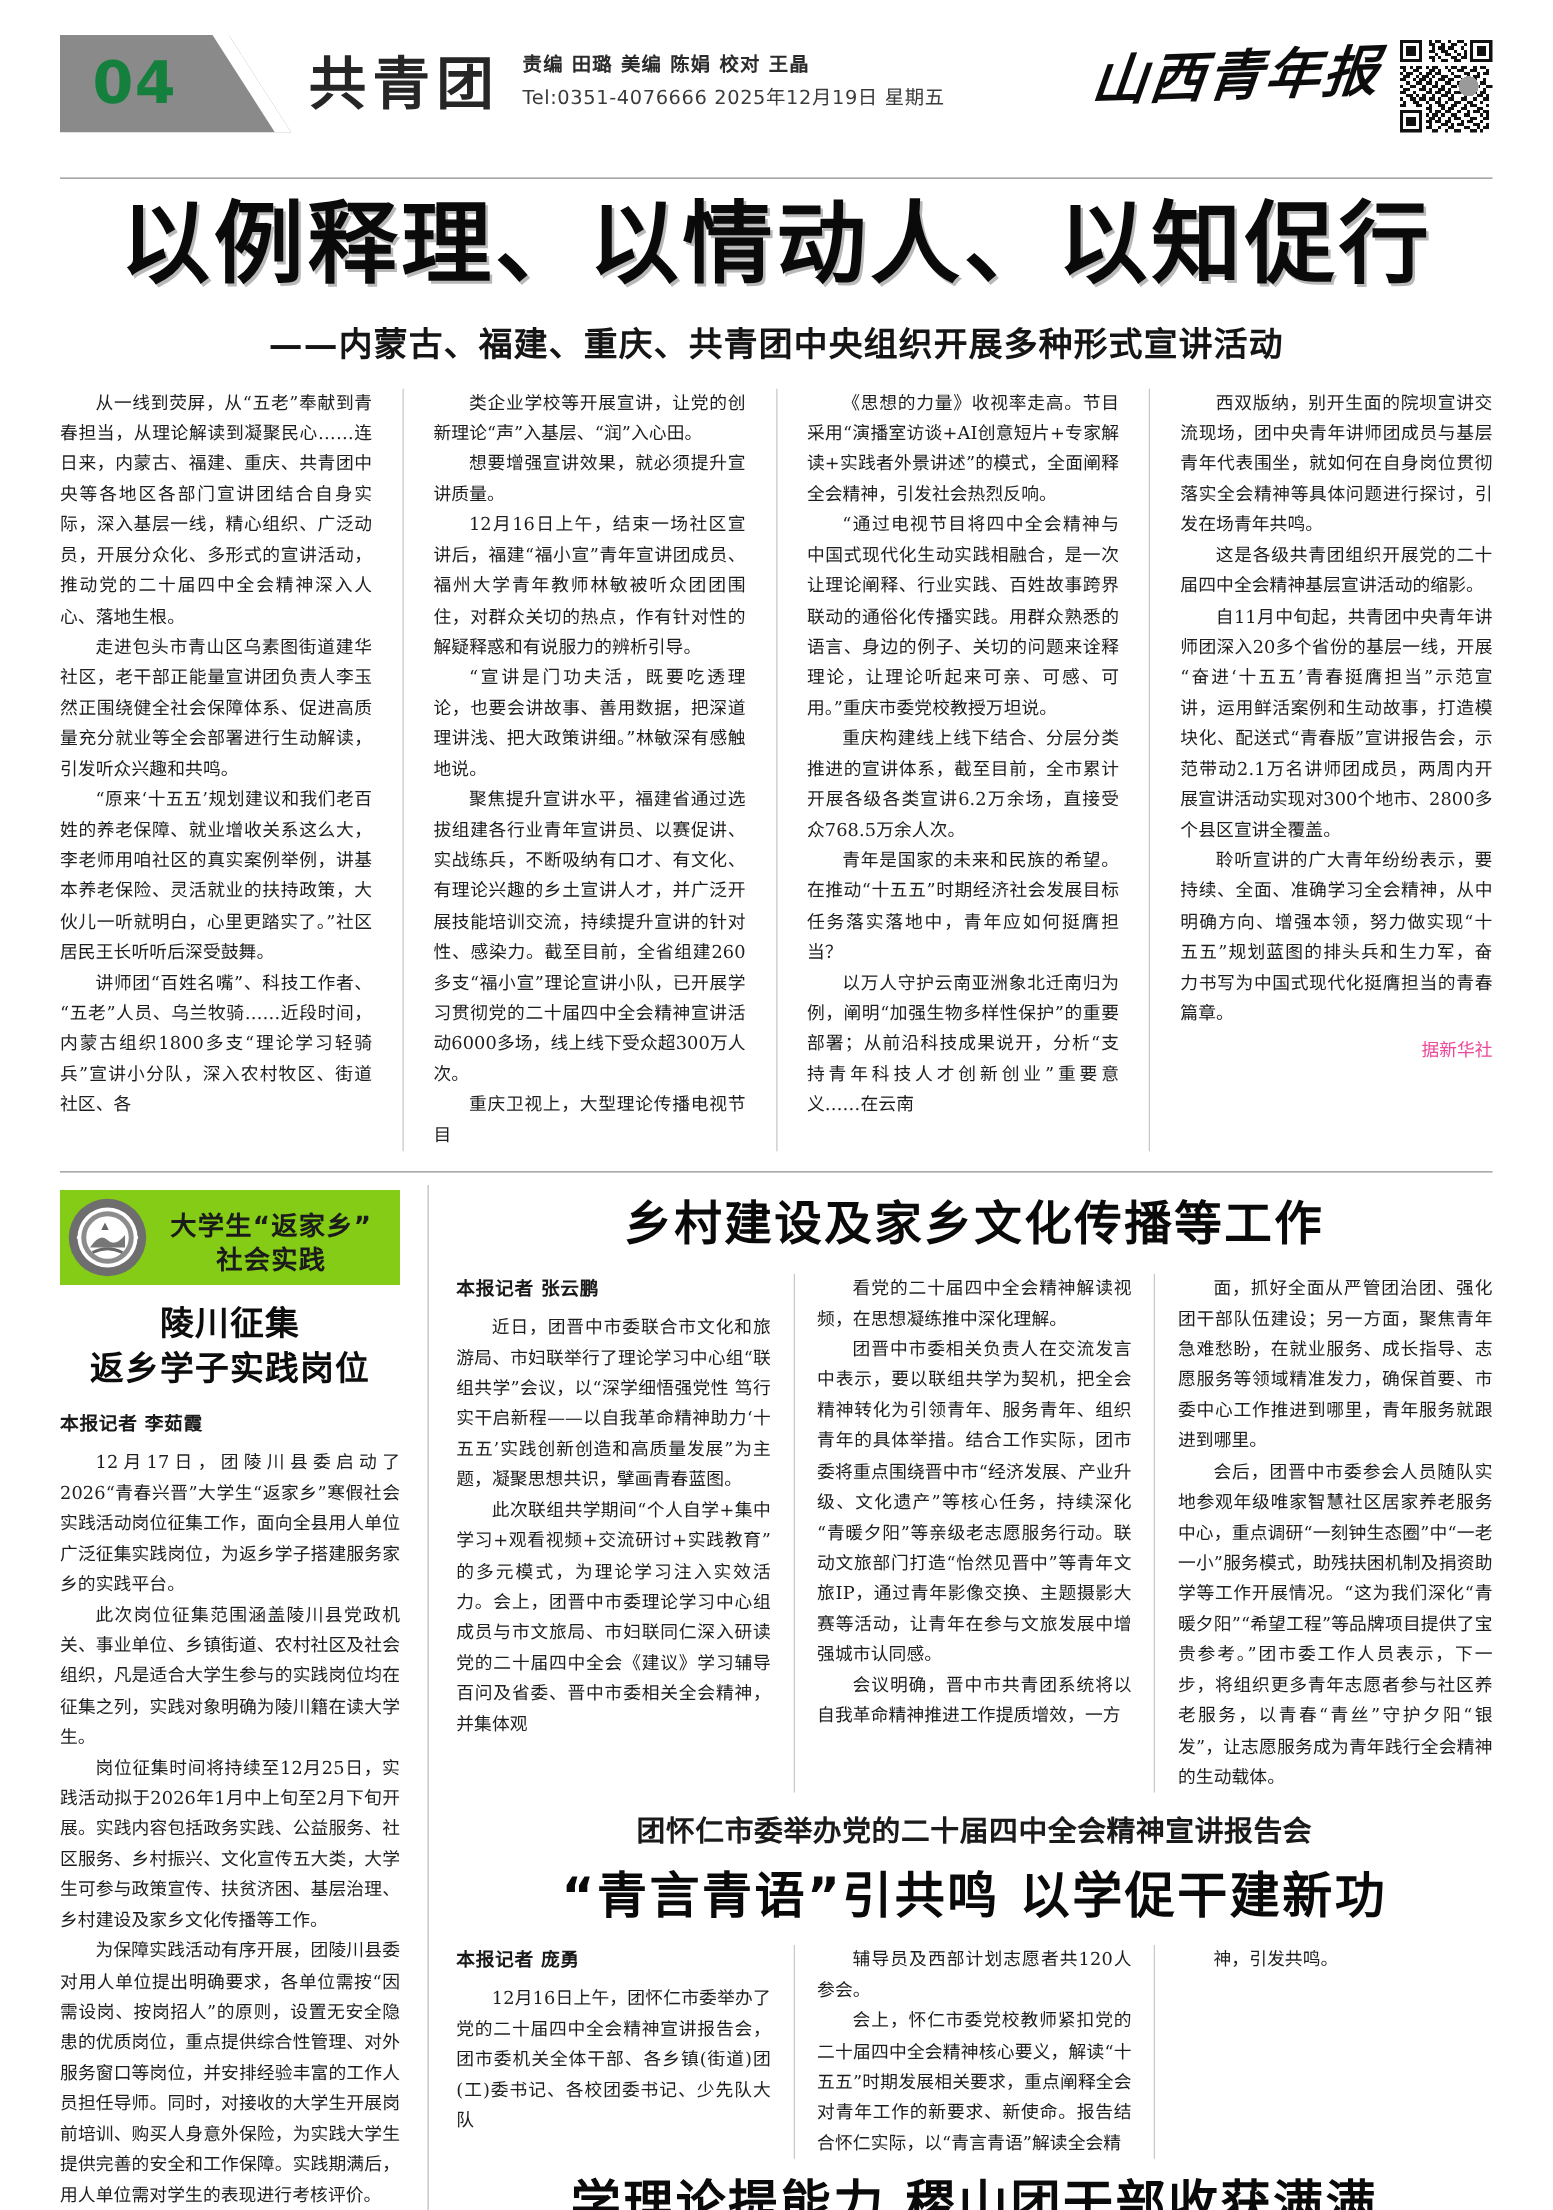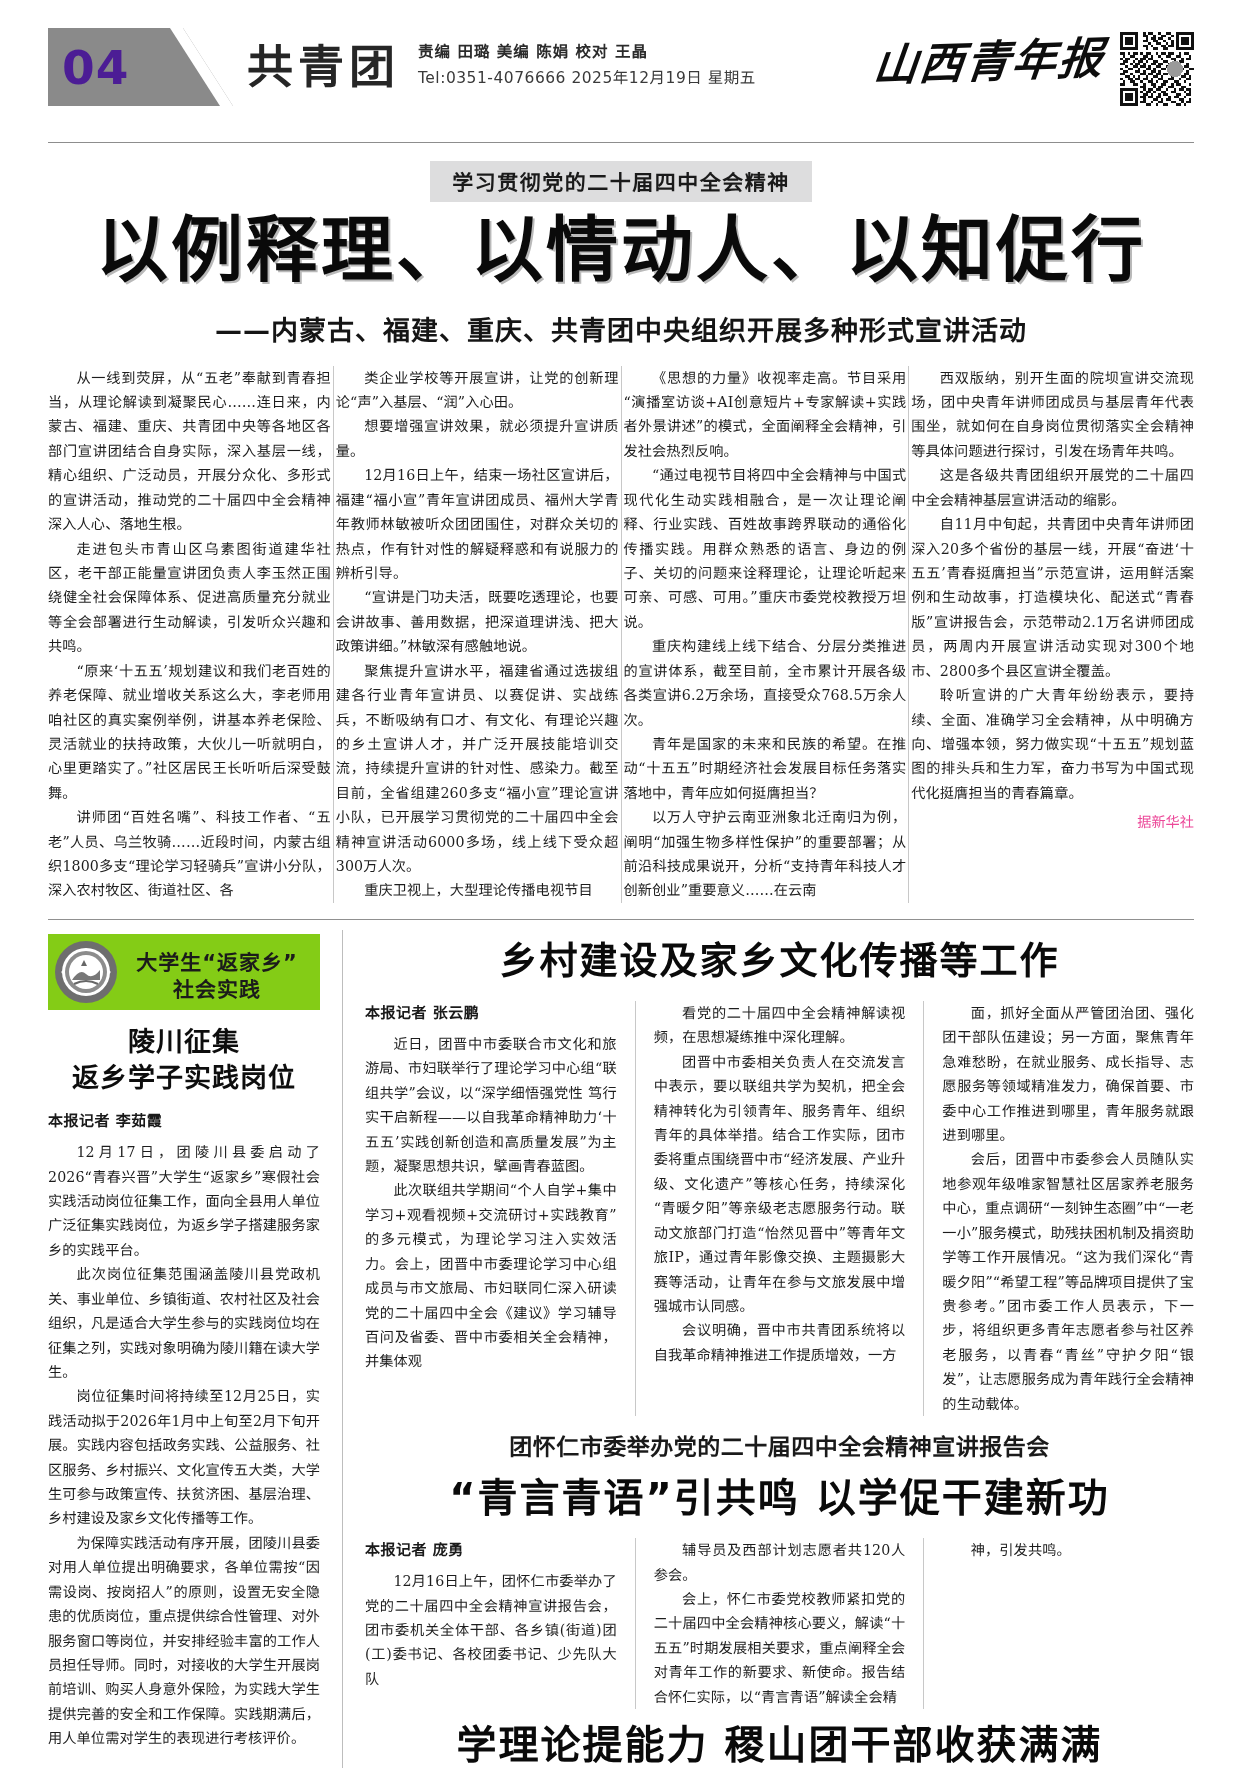--- a/index.html
+++ b/index.html
@@ -38,23 +38,23 @@
     height: 78px;
     flex: 0 0 auto;
   }
   .folio-shape {
     position: absolute;
     left: 0; top: 0;
     width: 185px; height: 78px;
   }
   .folio-num {
     position: absolute;
-    left: 14px; top: 50%;
+    left: 26px; top: 50%;
     transform: translateY(-50%);
-    color: #4c1d95;
+    color: #15803d;
     font-size: 47px;
     font-weight: bold;
     letter-spacing: 1px;
     font-family: "DejaVu Sans", "Liberation Sans", sans-serif;
     line-height: 1;
   }
   .section-name {
     margin-left: 14px;
     font-size: 46px;
     font-weight: bold;
@@ -133,21 +133,21 @@
     font-weight: bold;
     letter-spacing: 1px;
     color: #151515;
     margin: 12px 0 0 0;
     font-family: "DejaVu Serif", "Liberation Serif", serif;
   }
 
   
   .cols {
     display: flex;
-    gap: 2px;
+    gap: 24px;
     margin-top: 18px;
   }
   .col {
     flex: 1 1 0;
     min-width: 0;
   }
   .col-rule {
     flex: 0 0 1px;
     background: #c8c8c8;
     align-self: stretch;
@@ -490,23 +490,20 @@
           <rect x="25" y="28" width="1" height="1"></rect>
         </g>
         <circle cx="21.5" cy="14.5" r="3.2" fill="#9a9a9a"></circle>
       </svg>
     </div>
   </div>
 
   <div class="rule-top"></div>
 
   <div class="lead">
-    <div class="kicker-wrap">
-      <span class="kicker">学习贯彻党的二十届四中全会精神</span>
-    </div>
     <h1 class="lead-title">以例释理、以情动人、以知促行</h1>
     <div class="lead-sub">——内蒙古、福建、重庆、共青团中央组织开展多种形式宣讲活动</div>
 
     <div class="cols">
       <div class="col">
         <p class="body">从一线到荧屏，从“五老”奉献到青春担当，从理论解读到凝聚民心……连日来，内蒙古、福建、重庆、共青团中央等各地区各部门宣讲团结合自身实际，深入基层一线，精心组织、广泛动员，开展分众化、多形式的宣讲活动，推动党的二十届四中全会精神深入人心、落地生根。</p>
         <p class="body">走进包头市青山区乌素图街道建华社区，老干部正能量宣讲团负责人李玉然正围绕健全社会保障体系、促进高质量充分就业等全会部署进行生动解读，引发听众兴趣和共鸣。</p>
         <p class="body">“原来‘十五五’规划建议和我们老百姓的养老保障、就业增收关系这么大，李老师用咱社区的真实案例举例，讲基本养老保险、灵活就业的扶持政策，大伙儿一听就明白，心里更踏实了。”社区居民王长听听后深受鼓舞。</p>
         <p class="body">讲师团“百姓名嘴”、科技工作者、“五老”人员、乌兰牧骑……近段时间，内蒙古组织1800多支“理论学习轻骑兵”宣讲小分队，深入农村牧区、街道社区、各</p>
       </div>

